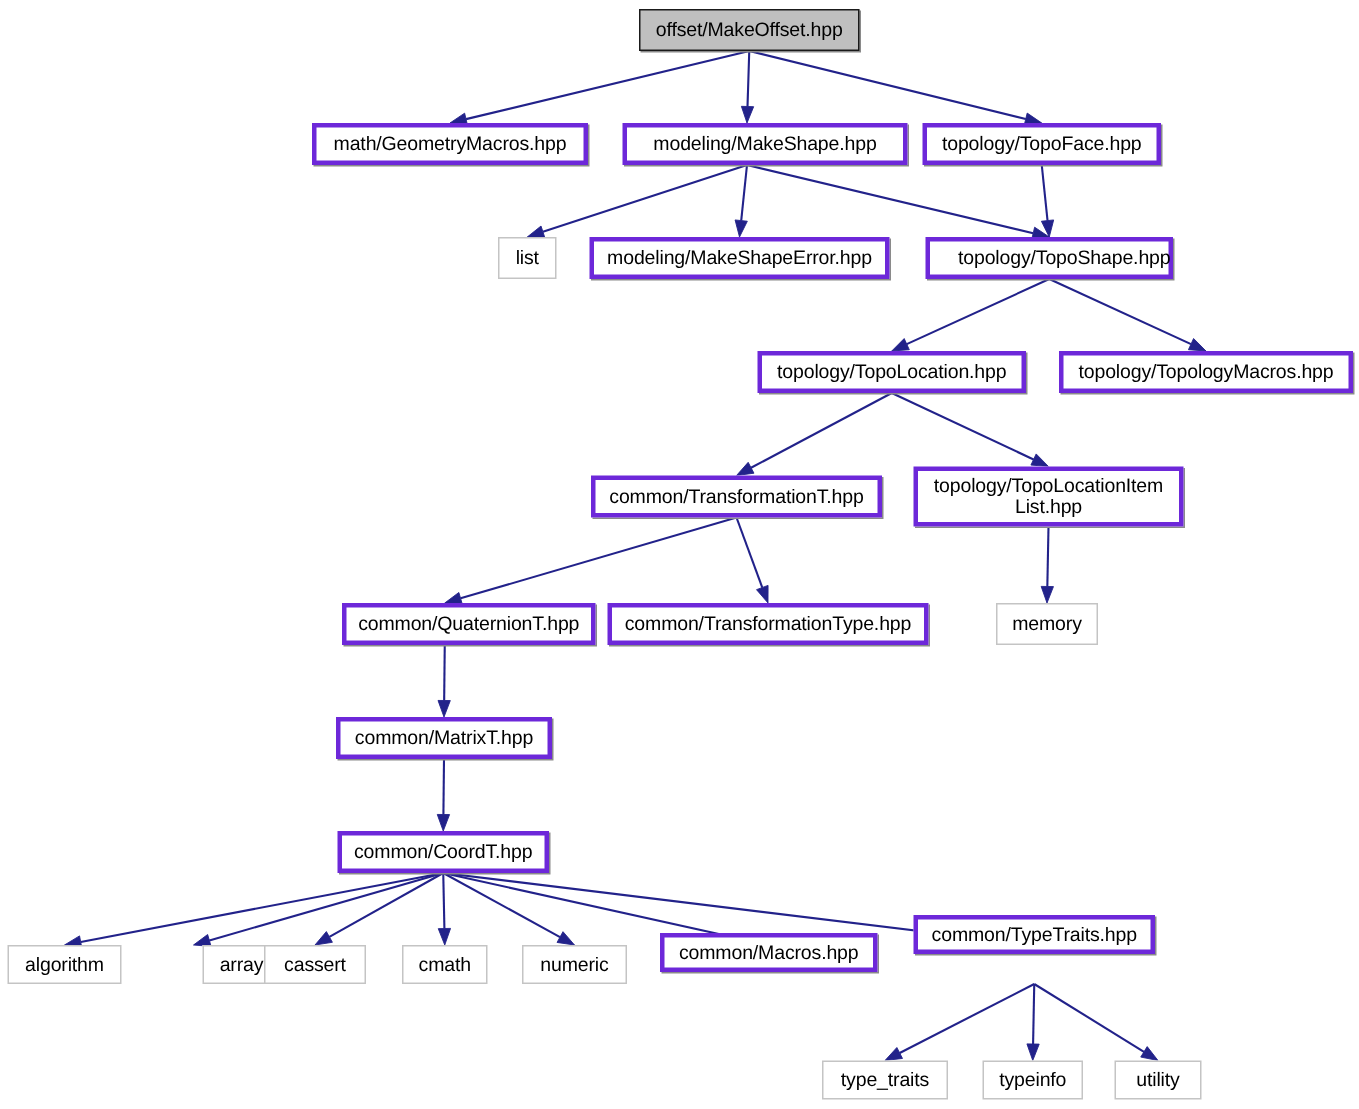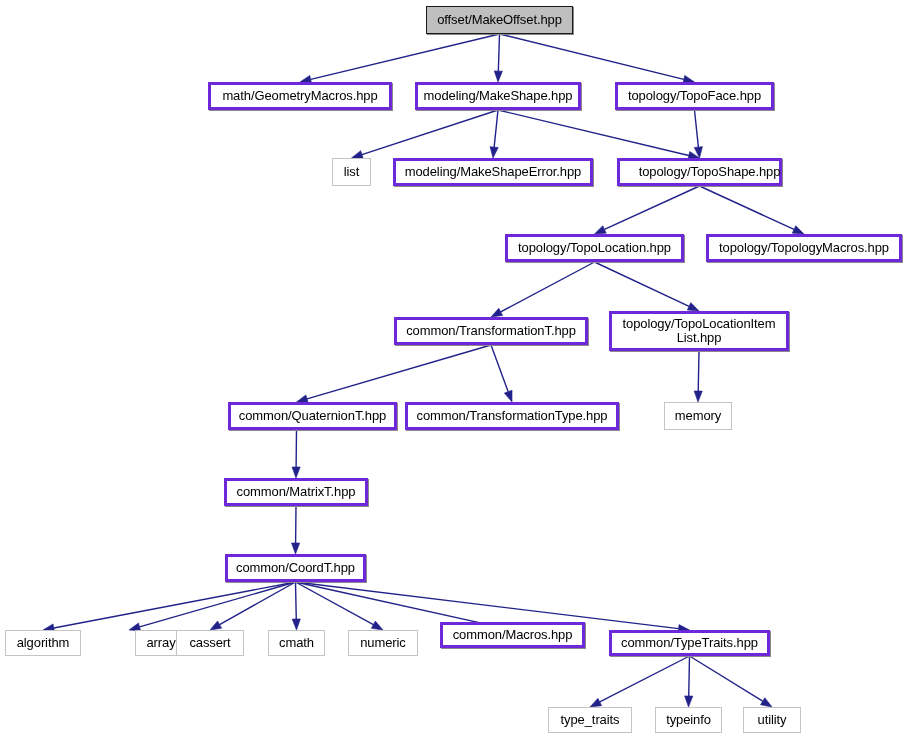--- a/index.html
+++ b/index.html
@@ -110,39 +110,39 @@
       <line x1="689.50" y1="656.00" x2="599.79" y2="701.98" stroke="#22228a" stroke-width="1.4"></line>
       <polygon points="590,707 597.92,698.33 601.66,705.63" fill="#22228a" stroke="#22228a" stroke-width="0.6"></polygon>
       <line x1="689.50" y1="656.00" x2="688.72" y2="696.00" stroke="#22228a" stroke-width="1.4"></line>
       <polygon points="688.5,707 684.62,695.92 692.81,696.08" fill="#22228a" stroke="#22228a" stroke-width="0.6"></polygon>
       <line x1="689.50" y1="656.00" x2="762.64" y2="701.22" stroke="#22228a" stroke-width="1.4"></line>
       <polygon points="772,707 760.49,704.70 764.80,697.73" fill="#22228a" stroke="#22228a" stroke-width="0.6"></polygon>
     </svg>
   <div id="node-layer">
       <div class="node root" style="left: 426px; top: 6px; width: 147px; height: 28px;">offset/MakeOffset.hpp</div>
       <div class="node proj" style="left: 208px; top: 82px; width: 184px; height: 28px;">math/GeometryMacros.hpp</div>
-      <div class="node proj" style="left: 415px; top: 82px; width: 166px; height: 28px;">modeling/MakeShape.hpp</div>
+      <div class="node proj" style="left: 415px; top: 82px; width: 190px; height: 28px;">modeling/MakeShape.hpp</div>
       <div class="node proj" style="left: 615px; top: 82px; width: 159px; height: 28px;">topology/TopoFace.hpp</div>
       <div class="node sys" style="left: 332px; top: 158px; width: 39px; height: 28px;">list</div>
       <div class="node proj" style="left: 393px; top: 158px; width: 200px; height: 28px;">modeling/MakeShapeError.hpp</div>
       <div class="node proj" style="left: 617px; top: 158px; width: 165px; height: 28px; padding-left: 20px;">topology/TopoShape.hpp</div>
       <div class="node proj" style="left: 505px; top: 234px; width: 179px; height: 28px;">topology/TopoLocation.hpp</div>
       <div class="node proj" style="left: 706px; top: 234px; width: 196px; height: 28px;">topology/TopologyMacros.hpp</div>
       <div class="node proj" style="left: 394px; top: 317px; width: 194px; height: 28px;">common/TransformationT.hpp</div>
       <div class="node proj" style="left: 609px; top: 311px; width: 180px; height: 40px;">topology/TopoLocationItem
 List.hpp</div>
       <div class="node proj" style="left: 228px; top: 402px; width: 169px; height: 28px;">common/QuaternionT.hpp</div>
       <div class="node proj" style="left: 405px; top: 402px; width: 214px; height: 28px;">common/TransformationType.hpp</div>
       <div class="node sys" style="left: 664px; top: 402px; width: 68px; height: 28px;">memory</div>
       <div class="node proj" style="left: 224px; top: 478px; width: 144px; height: 28px;">common/MatrixT.hpp</div>
       <div class="node proj" style="left: 225px; top: 554px; width: 141px; height: 28px;">common/CoordT.hpp</div>
       <div class="node sys" style="left: 5px; top: 630px; width: 76px; height: 26px;">algorithm</div>
       <div class="node sys" style="left: 103px; top: 630px; width: 52px; height: 26px; margin-left: 32px;">array</div>
       <div class="node sys" style="left: 176px; top: 630px; width: 68px; height: 26px;">cassert</div>
       <div class="node sys" style="left: 268px; top: 630px; width: 57px; height: 26px;">cmath</div>
       <div class="node sys" style="left: 348px; top: 630px; width: 70px; height: 26px;">numeric</div>
       <div class="node proj" style="left: 440px; top: 622px; width: 145px; height: 26px;">common/Macros.hpp</div>
-      <div class="node proj" style="left: 609px; top: 630px; width: 161px; height: 26px;">common/TypeTraits.hpp</div>
+      <div class="node proj" style="left: 609px; top: 610px; width: 161px; height: 26px;">common/TypeTraits.hpp</div>
       <div class="node sys" style="left: 548px; top: 707px; width: 84px; height: 26px;">type_traits</div>
       <div class="node sys" style="left: 655px; top: 707px; width: 67px; height: 26px;">typeinfo</div>
       <div class="node sys" style="left: 743px; top: 707px; width: 58px; height: 26px; text-align: center;">utility</div>
     </div>
 </div>
 
 </body></html>

